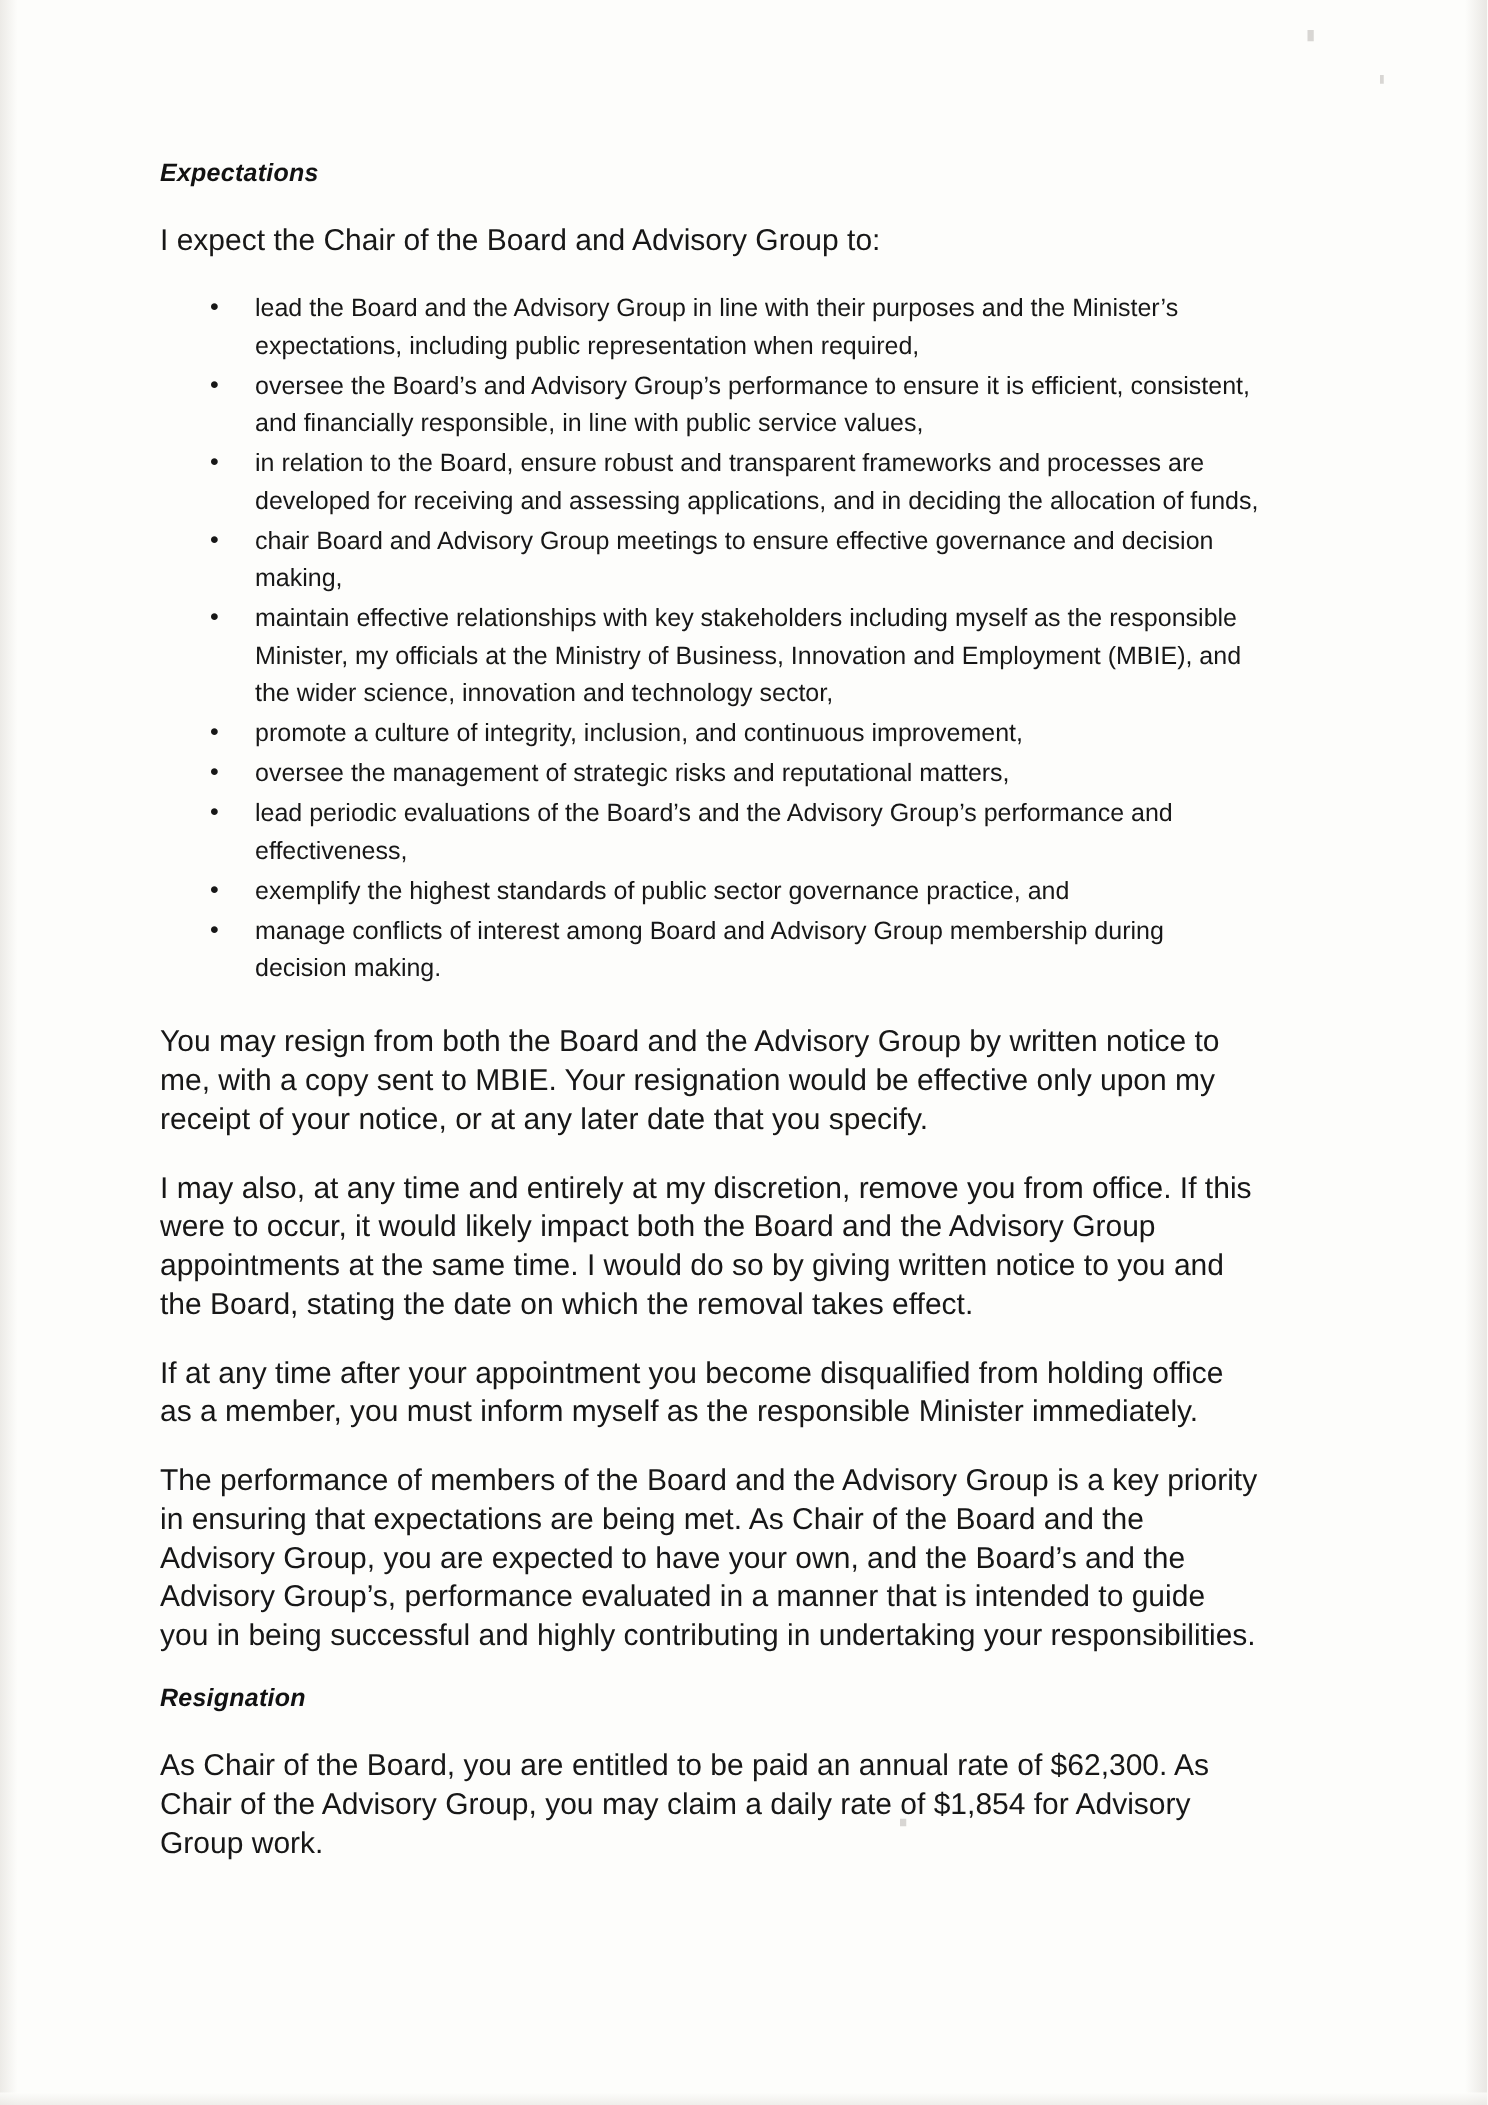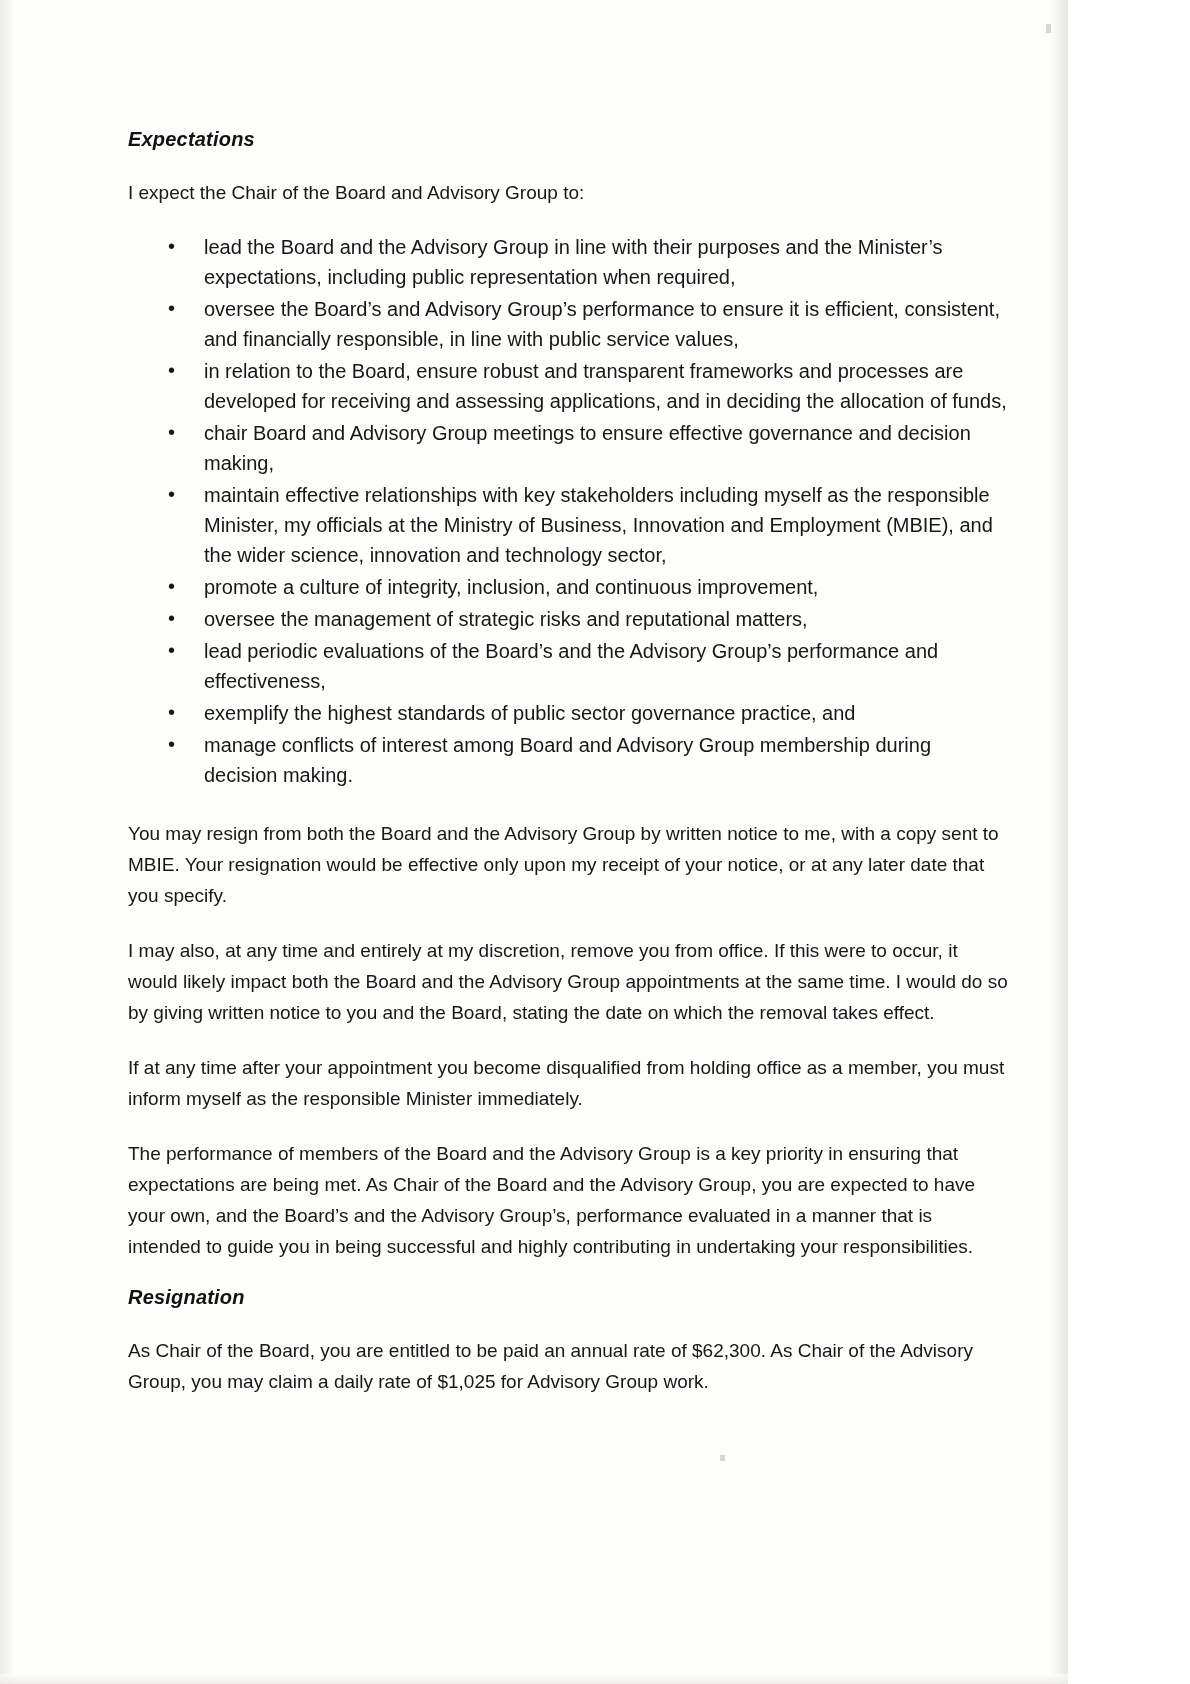--- a/index.html
+++ b/index.html
@@ -6,21 +6,21 @@
     margin: 0;
     padding: 0;
     background: #ffffff;
   }
   body {
     font-family: "Liberation Sans", sans-serif;
     color: #1a1a1a;
   }
   .page {
     position: relative;
-    width: 1068px;
+    width: 1190px;
     height: 1684px;
     background: #fdfdfb;
     overflow: hidden;
     box-sizing: border-box;
   }
   
   .scan-edge-left {
     position: absolute;
     left: 0; top: 0;
     width: 14px; height: 100%;
@@ -54,21 +54,21 @@
   }
   h2.heading {
     font-size: 20px;
     font-style: italic;
     font-weight: bold;
     margin: 0 0 26px 0;
     letter-spacing: 0.2px;
     color: #121212;
   }
   p.para {
-    font-size: 19px;
+    font-size: 24px;
     line-height: 31px;
     margin: 0 0 24px 0;
     color: #171717;
   }
   ul.bullets {
     list-style: none;
     margin: 0 0 28px 0;
     padding: 0 0 0 40px;
   }
   ul.bullets li {
@@ -119,16 +119,16 @@
       <li>exemplify the highest standards of public sector governance practice, and</li>
       <li>manage conflicts of interest among Board and Advisory Group membership during decision making.</li>
     </ul>
 
     <p class="para">You may resign from both the Board and the Advisory Group by written notice to me, with a copy sent to MBIE. Your resignation would be effective only upon my receipt of your notice, or at any later date that you specify.</p>
     <p class="para">I may also, at any time and entirely at my discretion, remove you from office. If this were to occur, it would likely impact both the Board and the Advisory Group appointments at the same time. I would do so by giving written notice to you and the Board, stating the date on which the removal takes effect.</p>
     <p class="para">If at any time after your appointment you become disqualified from holding office as a member, you must inform myself as the responsible Minister immediately.</p>
     <p class="para">The performance of members of the Board and the Advisory Group is a key priority in ensuring that expectations are being met. As Chair of the Board and the Advisory Group, you are expected to have your own, and the Board’s and the Advisory Group’s, performance evaluated in a manner that is intended to guide you in being successful and highly contributing in undertaking your responsibilities.</p>
 
     <h2 class="heading">Resignation</h2>
-    <p class="para">As Chair of the Board, you are entitled to be paid an annual rate of $62,300. As Chair of the Advisory Group, you may claim a daily rate of $1,025 for Advisory Group work.</p>
+    <p class="para">As Chair of the Board, you are entitled to be paid an annual rate of $62,300. As Chair of the Advisory Group, you may claim a daily rate of $1,854 for Advisory Group work.</p>
 
   </div>
 </div>
 
 </body></html>

